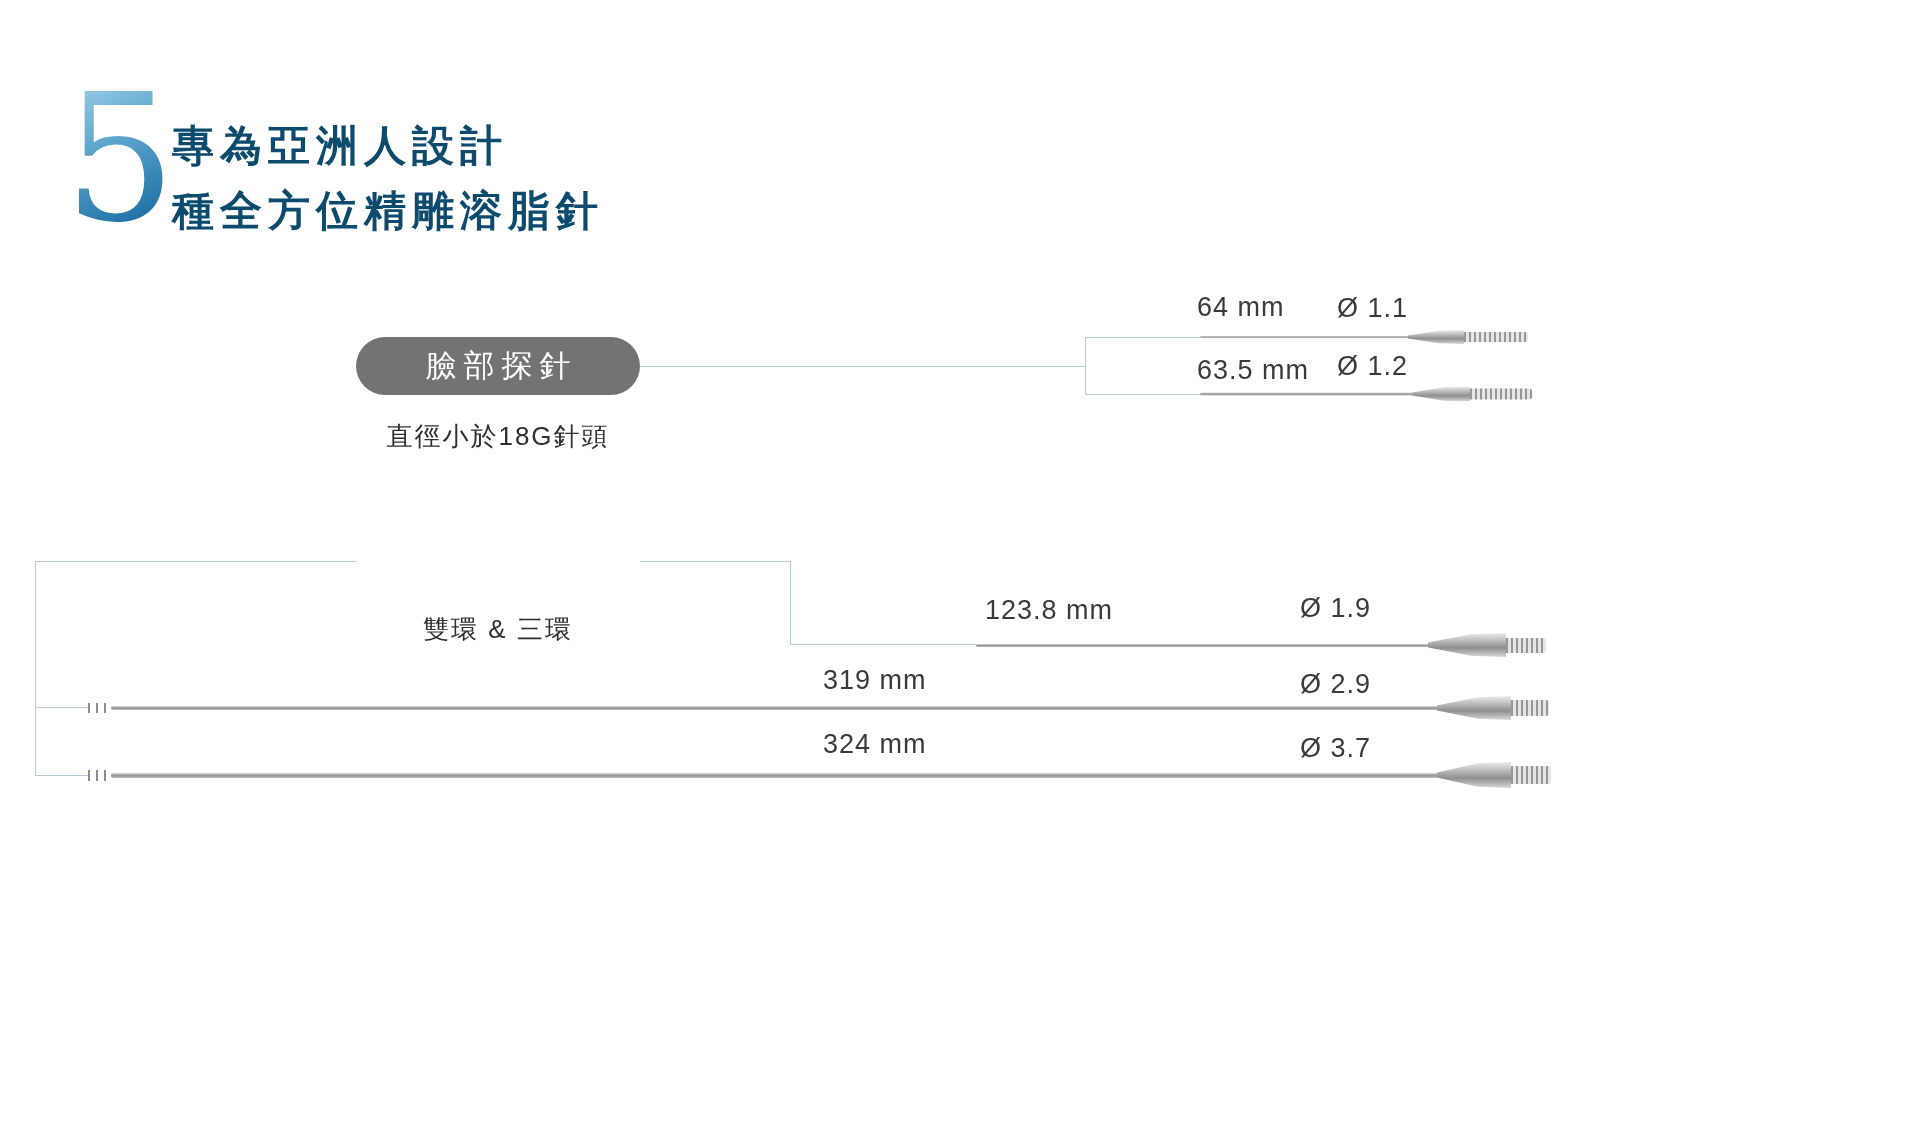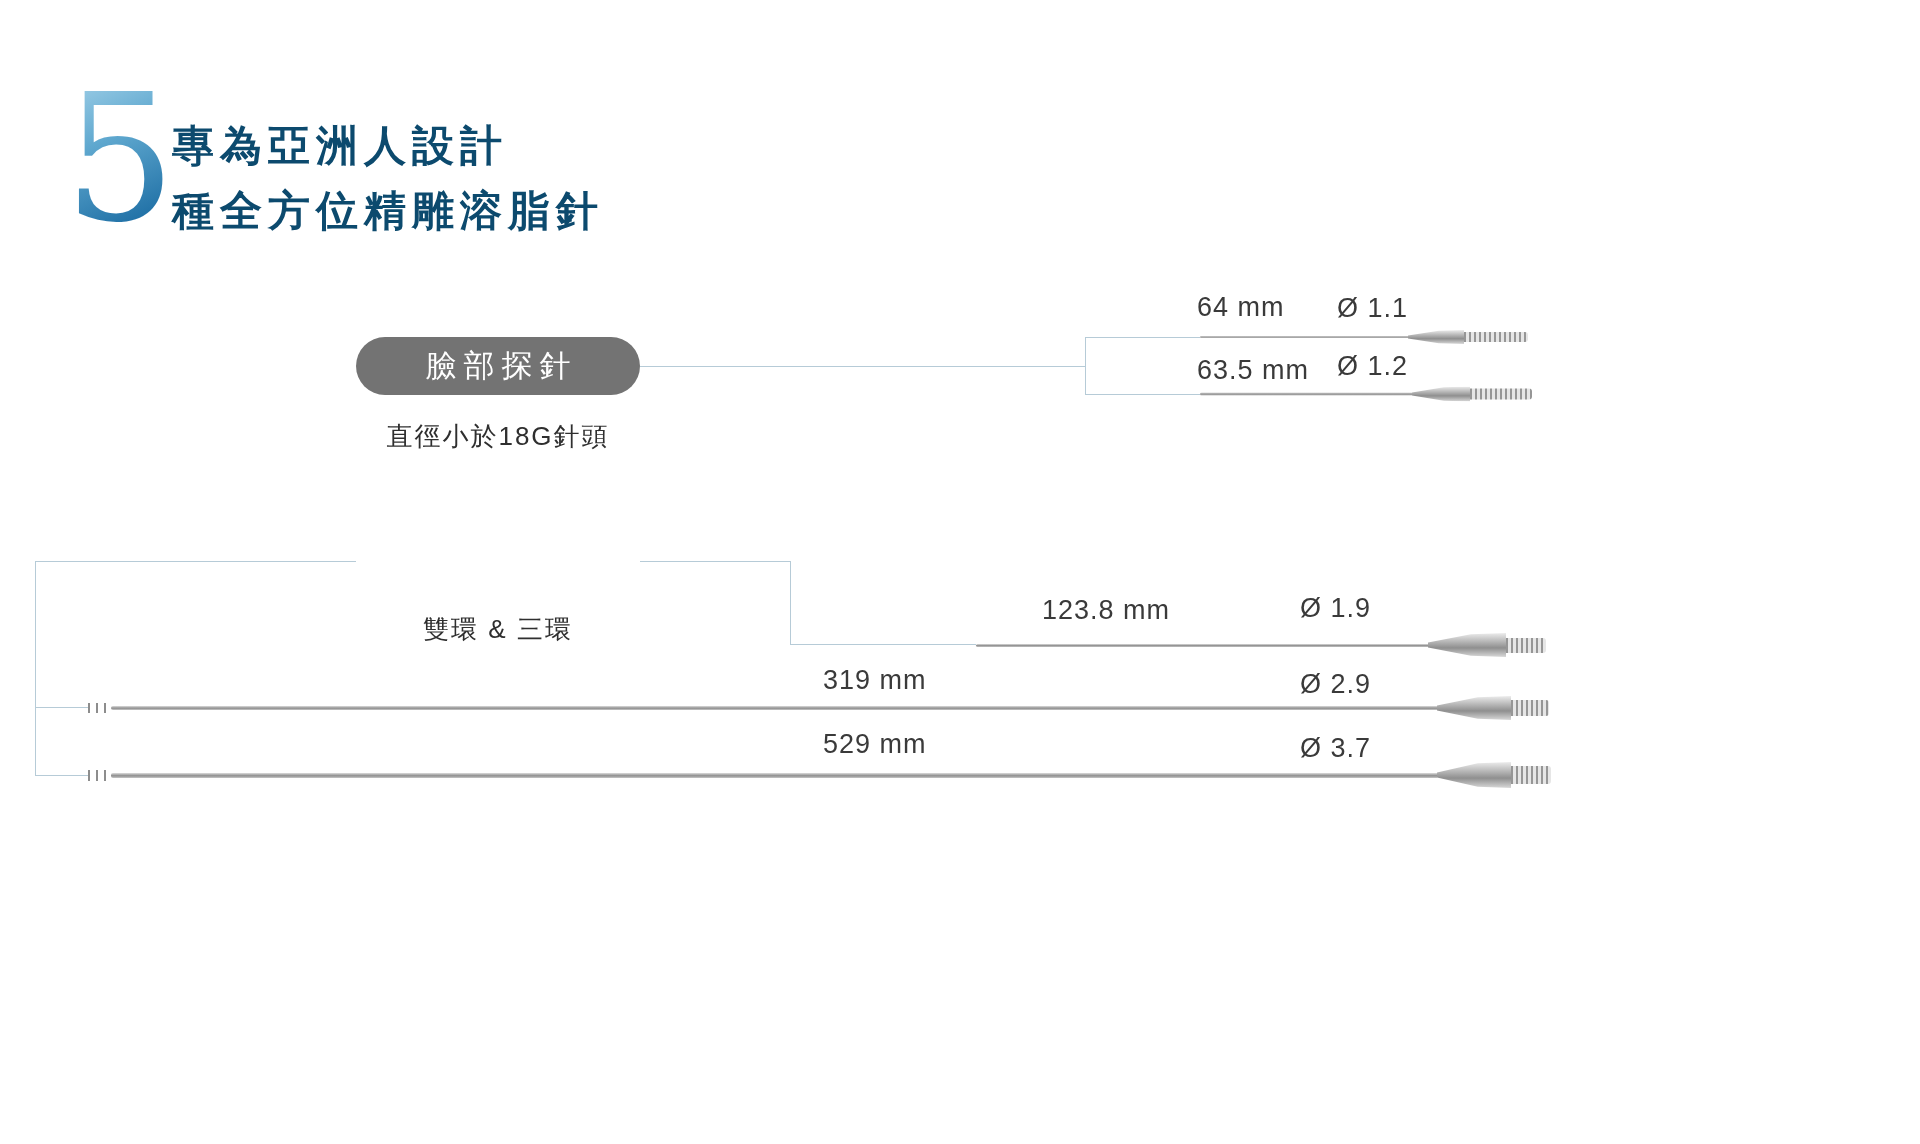--- a/index.html
+++ b/index.html
@@ -90,21 +90,21 @@
   #probe-b3 .rings  { width:24px;  height:11px; }
   #probe-b3 .rod    { width:1326px; height:5px; }
   #probe-b3 .hub    { width:74px;  height:26px; }
   #probe-b3 .thread { width:40px;  height:18px; }
 
   
   #len-f1 { left:1197px; top:292px; }
   #dia-f1 { left:1337px; top:293px; }
   #len-f2 { left:1197px; top:355px; }
   #dia-f2 { left:1337px; top:351px; }
-  #len-b1 { left:1042px;  top:595px; }
+  #len-b1 { left:985px;  top:595px; }
   #dia-b1 { left:1300px; top:593px; }
   #len-b2 { left:823px;  top:665px; }
   #dia-b2 { left:1300px; top:669px; }
   #len-b3 { left:823px;  top:729px; }
   #dia-b3 { left:1300px; top:733px; }
 </style>
 </head>
 <body>
 
 <div class="canvas">
@@ -147,21 +147,21 @@
   <div class="cline h" style="left:35px; top:775px; width:53px;"></div>
 
   <div class="cline h" style="left:640px; top:561px; width:150px;"></div>
   <div class="cline v" style="left:790px; top:561px; height:83px;"></div>
   <div class="cline h" style="left:790px; top:644px; width:186px;"></div>
 
   <div class="mlabel" id="len-b1">123.8 mm</div>
   <div class="mlabel" id="dia-b1">Ø 1.9</div>
   <div class="mlabel" id="len-b2">319 mm</div>
   <div class="mlabel" id="dia-b2">Ø 2.9</div>
-  <div class="mlabel" id="len-b3">529 mm</div>
+  <div class="mlabel" id="len-b3">324 mm</div>
   <div class="mlabel" id="dia-b3">Ø 3.7</div>
 
   <div class="probe" id="probe-b1">
     <div class="rod"></div>
     <div class="hub"></div>
     <div class="thread"></div>
   </div>
   <div class="probe" id="probe-b2">
     <div class="rings"></div>
     <div class="rod"></div>

